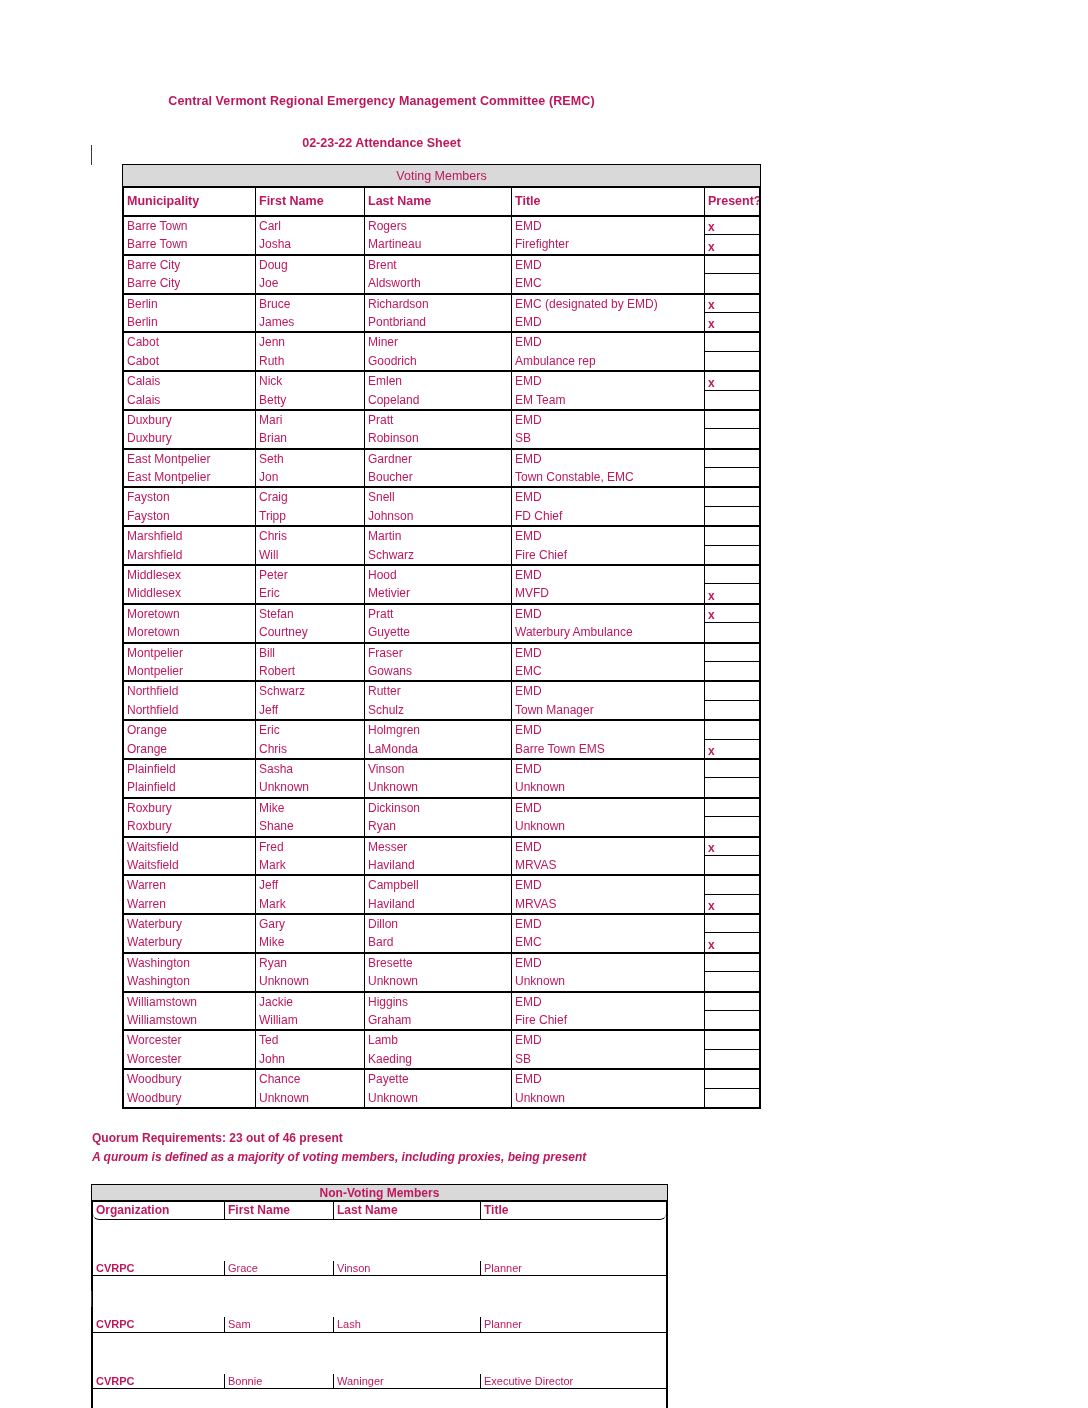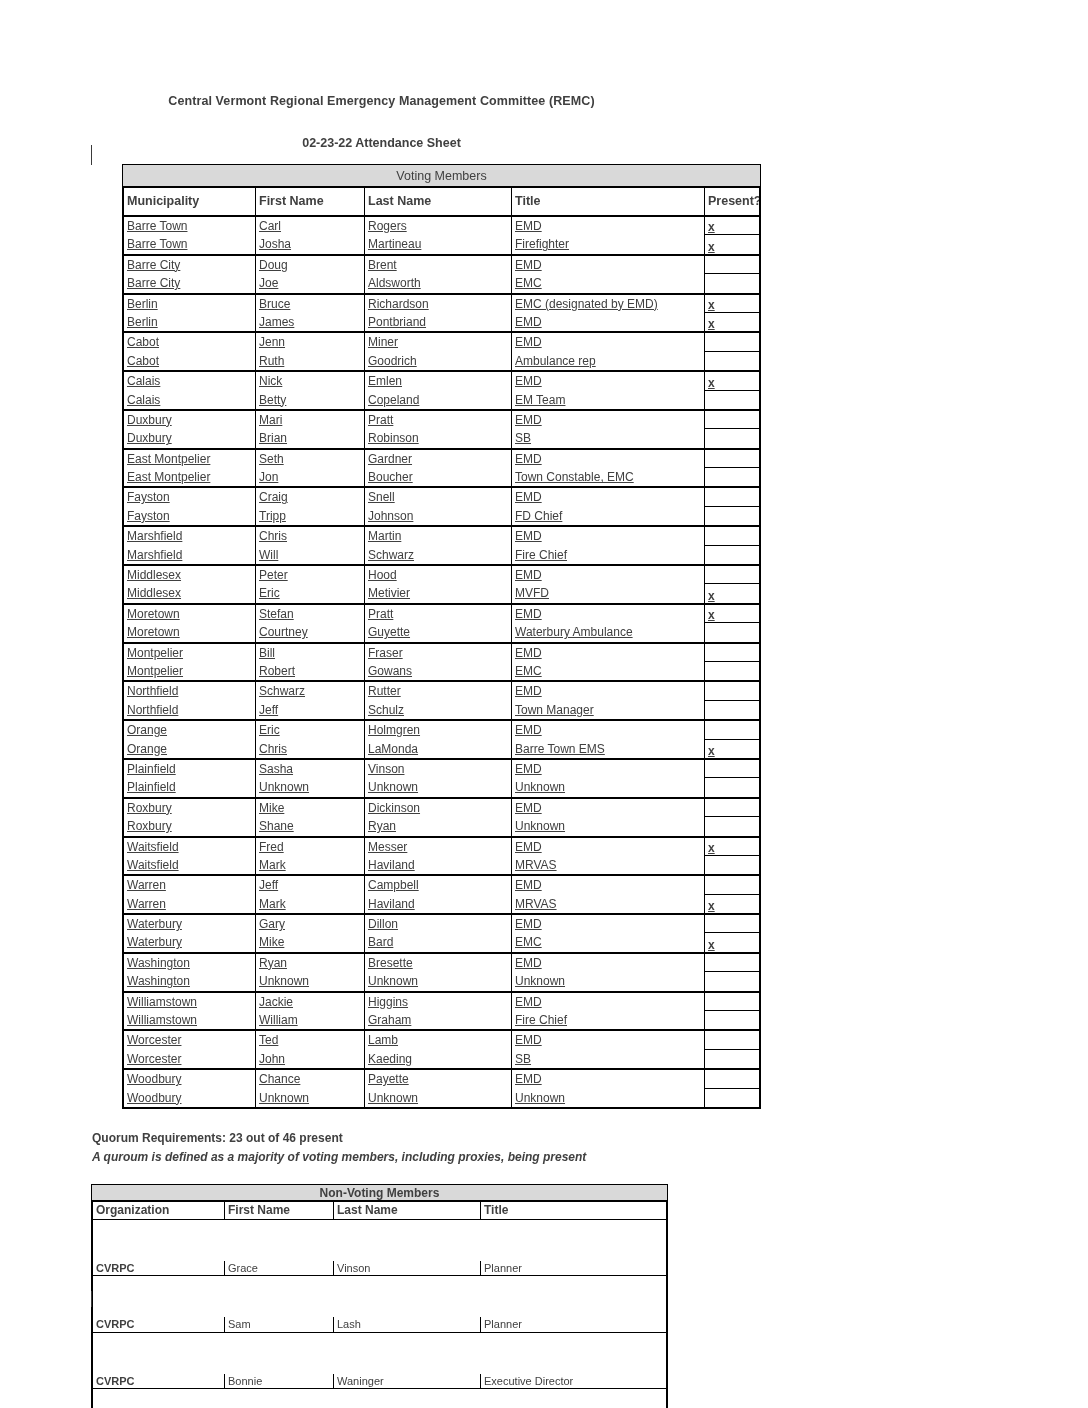--- a/index.html
+++ b/index.html
@@ -1,21 +1,21 @@
 <!DOCTYPE html>
 <html><head>
 <meta charset="utf-8">
 <style>
   html,body{margin:0;padding:0;background:#ffffff;}
   #page{
     position:relative;
     width:1088px;height:1408px;
     background:#ffffff;
     font-family:"Liberation Sans","DejaVu Sans",sans-serif;
-    color:#404040;
+    color:#be185d;
     overflow:hidden;
   }
   .doc-title{
     position:absolute;left:91px;top:94px;width:581px;
     text-align:center;font-size:12.5px;font-weight:700;letter-spacing:0.1px;
   }
   .doc-subtitle{
     position:absolute;left:91px;top:136px;width:581px;
     text-align:center;font-size:12.5px;font-weight:700;
   }
@@ -35,34 +35,34 @@
   .hrow{display:flex;border-bottom:2.5px solid #000;font-weight:700;font-size:12.5px;}
   #voting-table .hrow{height:27px;line-height:26px;}
   .c{box-sizing:border-box;padding-left:3px;overflow:hidden;white-space:nowrap;}
   .vc1{width:131px;}
   .vc2{width:109px;border-left:1px solid #000;}
   .vc3{width:147px;border-left:1px solid #000;}
   .vc4{width:193px;border-left:1px solid #000;}
   .vc5{width:55px;border-left:1px solid #000;}
   .vgroup{border-bottom:2.5px solid #000;}
   .vgroup:last-child{border-bottom:none;}
-  .vrow{display:flex;height:18.4px;font-size:12px;line-height:18.4px;text-decoration:underline;}
+  .vrow{display:flex;height:18.4px;font-size:12px;line-height:18.4px;}
   .present{display:flex;align-items:flex-end;}
   .present.sep{border-bottom:1px solid #000;}
   .pmark{font-weight:700;font-size:12px;line-height:13px;display:block;}
 
   
   #quorum-req{position:absolute;left:92px;top:1131px;font-size:12px;font-weight:700;}
   #quorum-def{position:absolute;left:92px;top:1150px;font-size:12px;font-style:italic;font-weight:600;}
 
   
   #nonvoting-wrap{position:absolute;left:91px;top:1184px;width:577px;box-sizing:border-box;}
   #nonvoting-band{height:16px;line-height:16px;font-weight:700;font-size:12px;}
   #nonvoting-table{box-sizing:border-box;width:100%;border:2px solid #000;}
-  #nonvoting-table .hrow{height:17px;line-height:16px;border-bottom:1px solid #000;font-size:12px;}
+  #nonvoting-table .hrow{height:17px;line-height:16px;border-bottom:1px solid #000;font-size:12px;border-radius:6px;}
   .nc1{width:131px;}
   .nc2{width:109px;border-left:1px solid #000;}
   .nc3{width:147px;border-left:1px solid #000;}
   .nc4{width:186px;border-left:1px solid #000;}
   .nrow{display:flex;height:14.4px;font-size:11px;line-height:14px;border-bottom:1px solid #000;margin-top:41px;}
   .nrow:last-child{border-bottom:none;}
   .nrow .org{font-weight:700;}
 </style>
 </head>
 <body>

